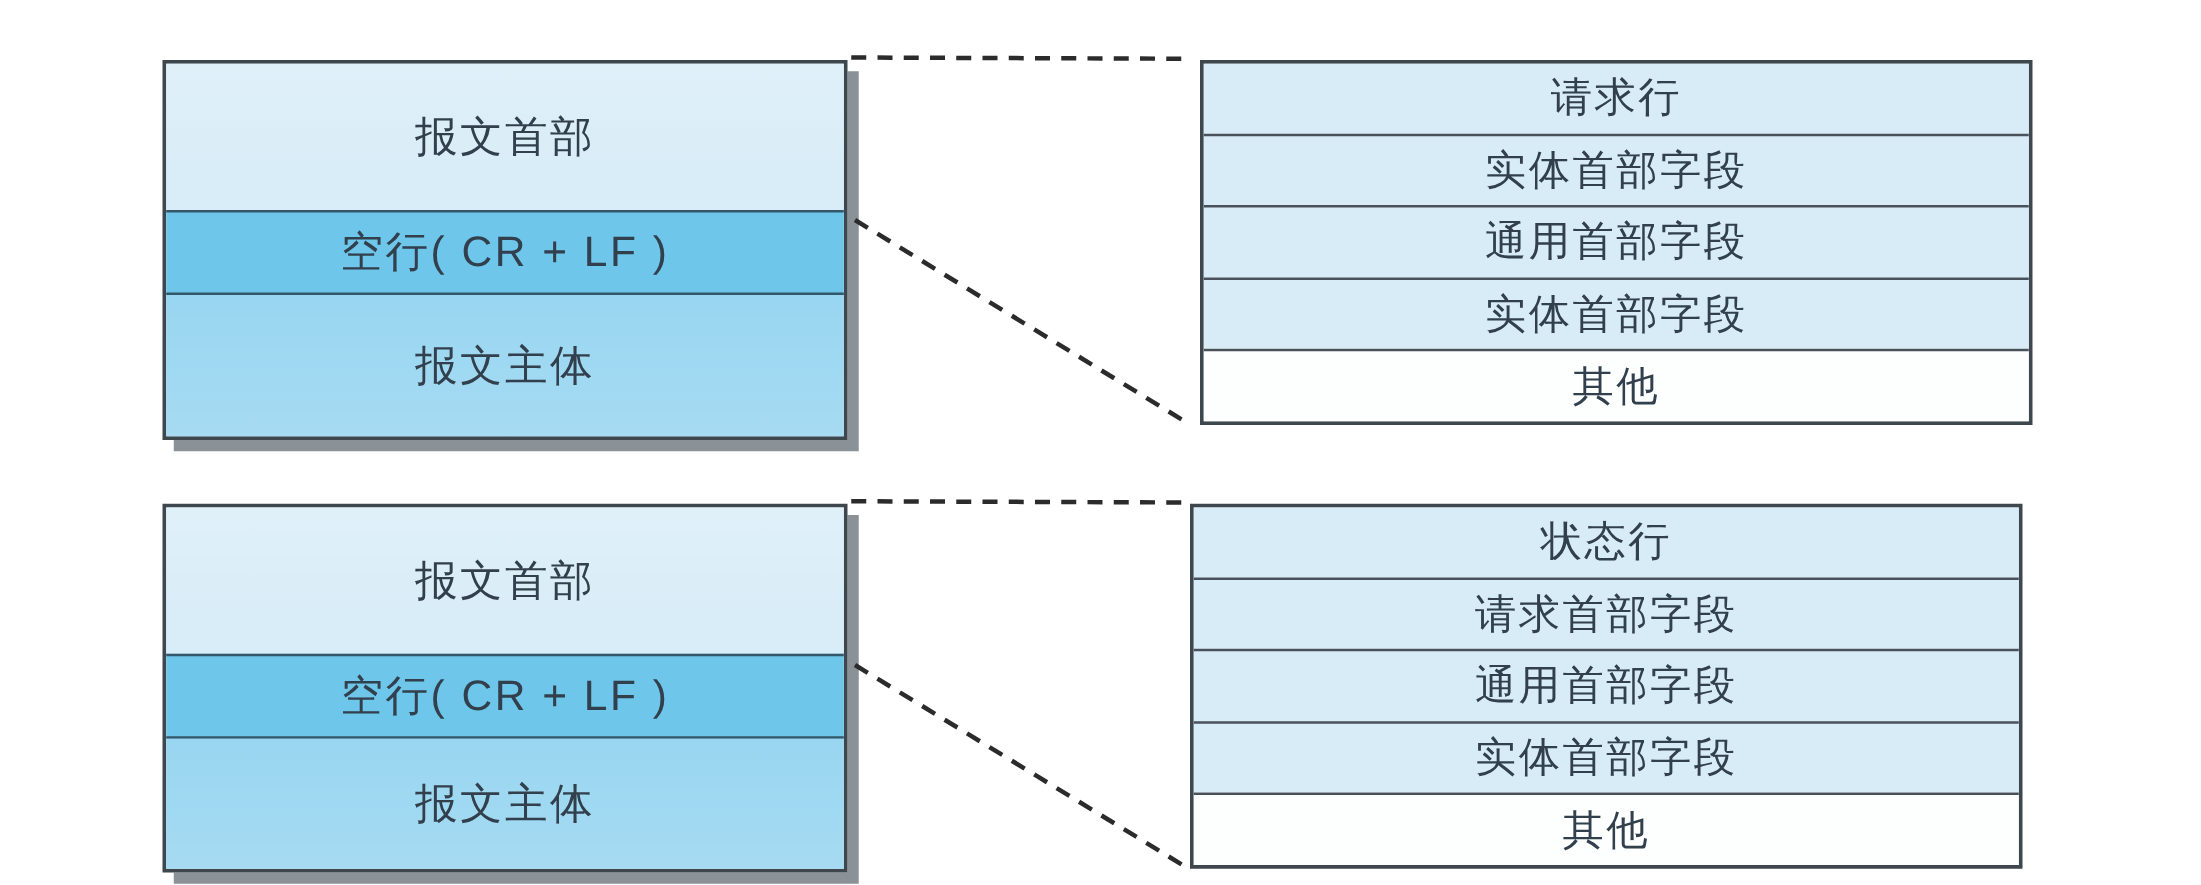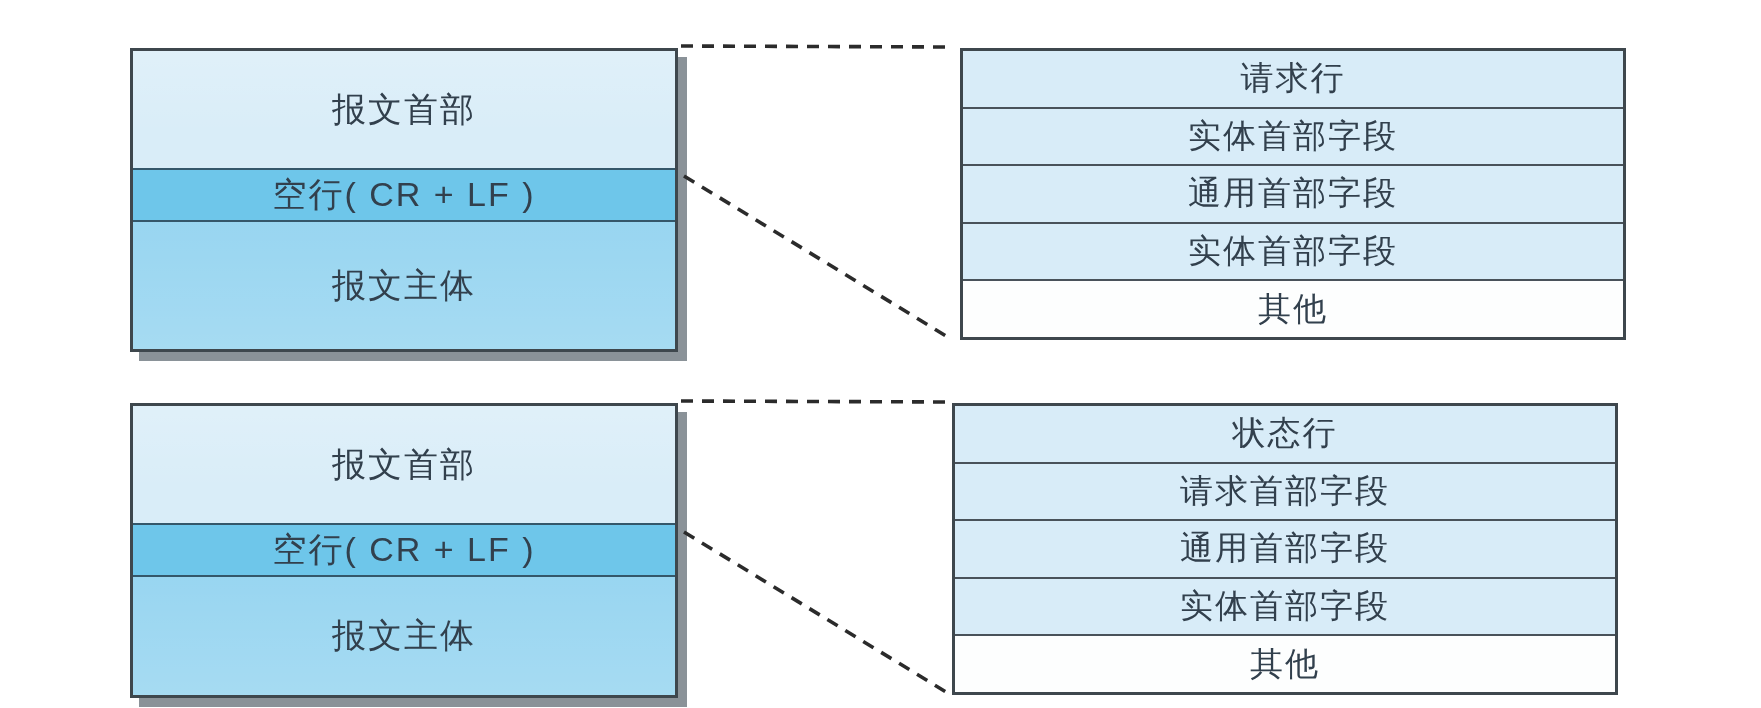--- a/index.html
+++ b/index.html
@@ -41,21 +41,21 @@
   .left-box .row { font-size:34px; }
   .right-box .row { font-size:33px; flex:1 1 auto; background:var(--right-row-bg); }
 
   
   .lrow-header {
     height:117px;
     background:var(--left-header-bg);
     background-image:linear-gradient(180deg, rgba(255,255,255,0.18), rgba(255,255,255,0) 70%);
   }
   .lrow-blank {
-    height:54px;
+    height:68px;
     background:var(--left-blank-bg);
     border-top:2px solid var(--left-divider);
     border-bottom:2px solid var(--left-divider);
   }
   .lrow-body {
     flex:1 1 auto;
     background:var(--left-body-bg);
     background-image:linear-gradient(180deg, rgba(255,255,255,0.10), rgba(255,255,255,0.22));
   }
 

